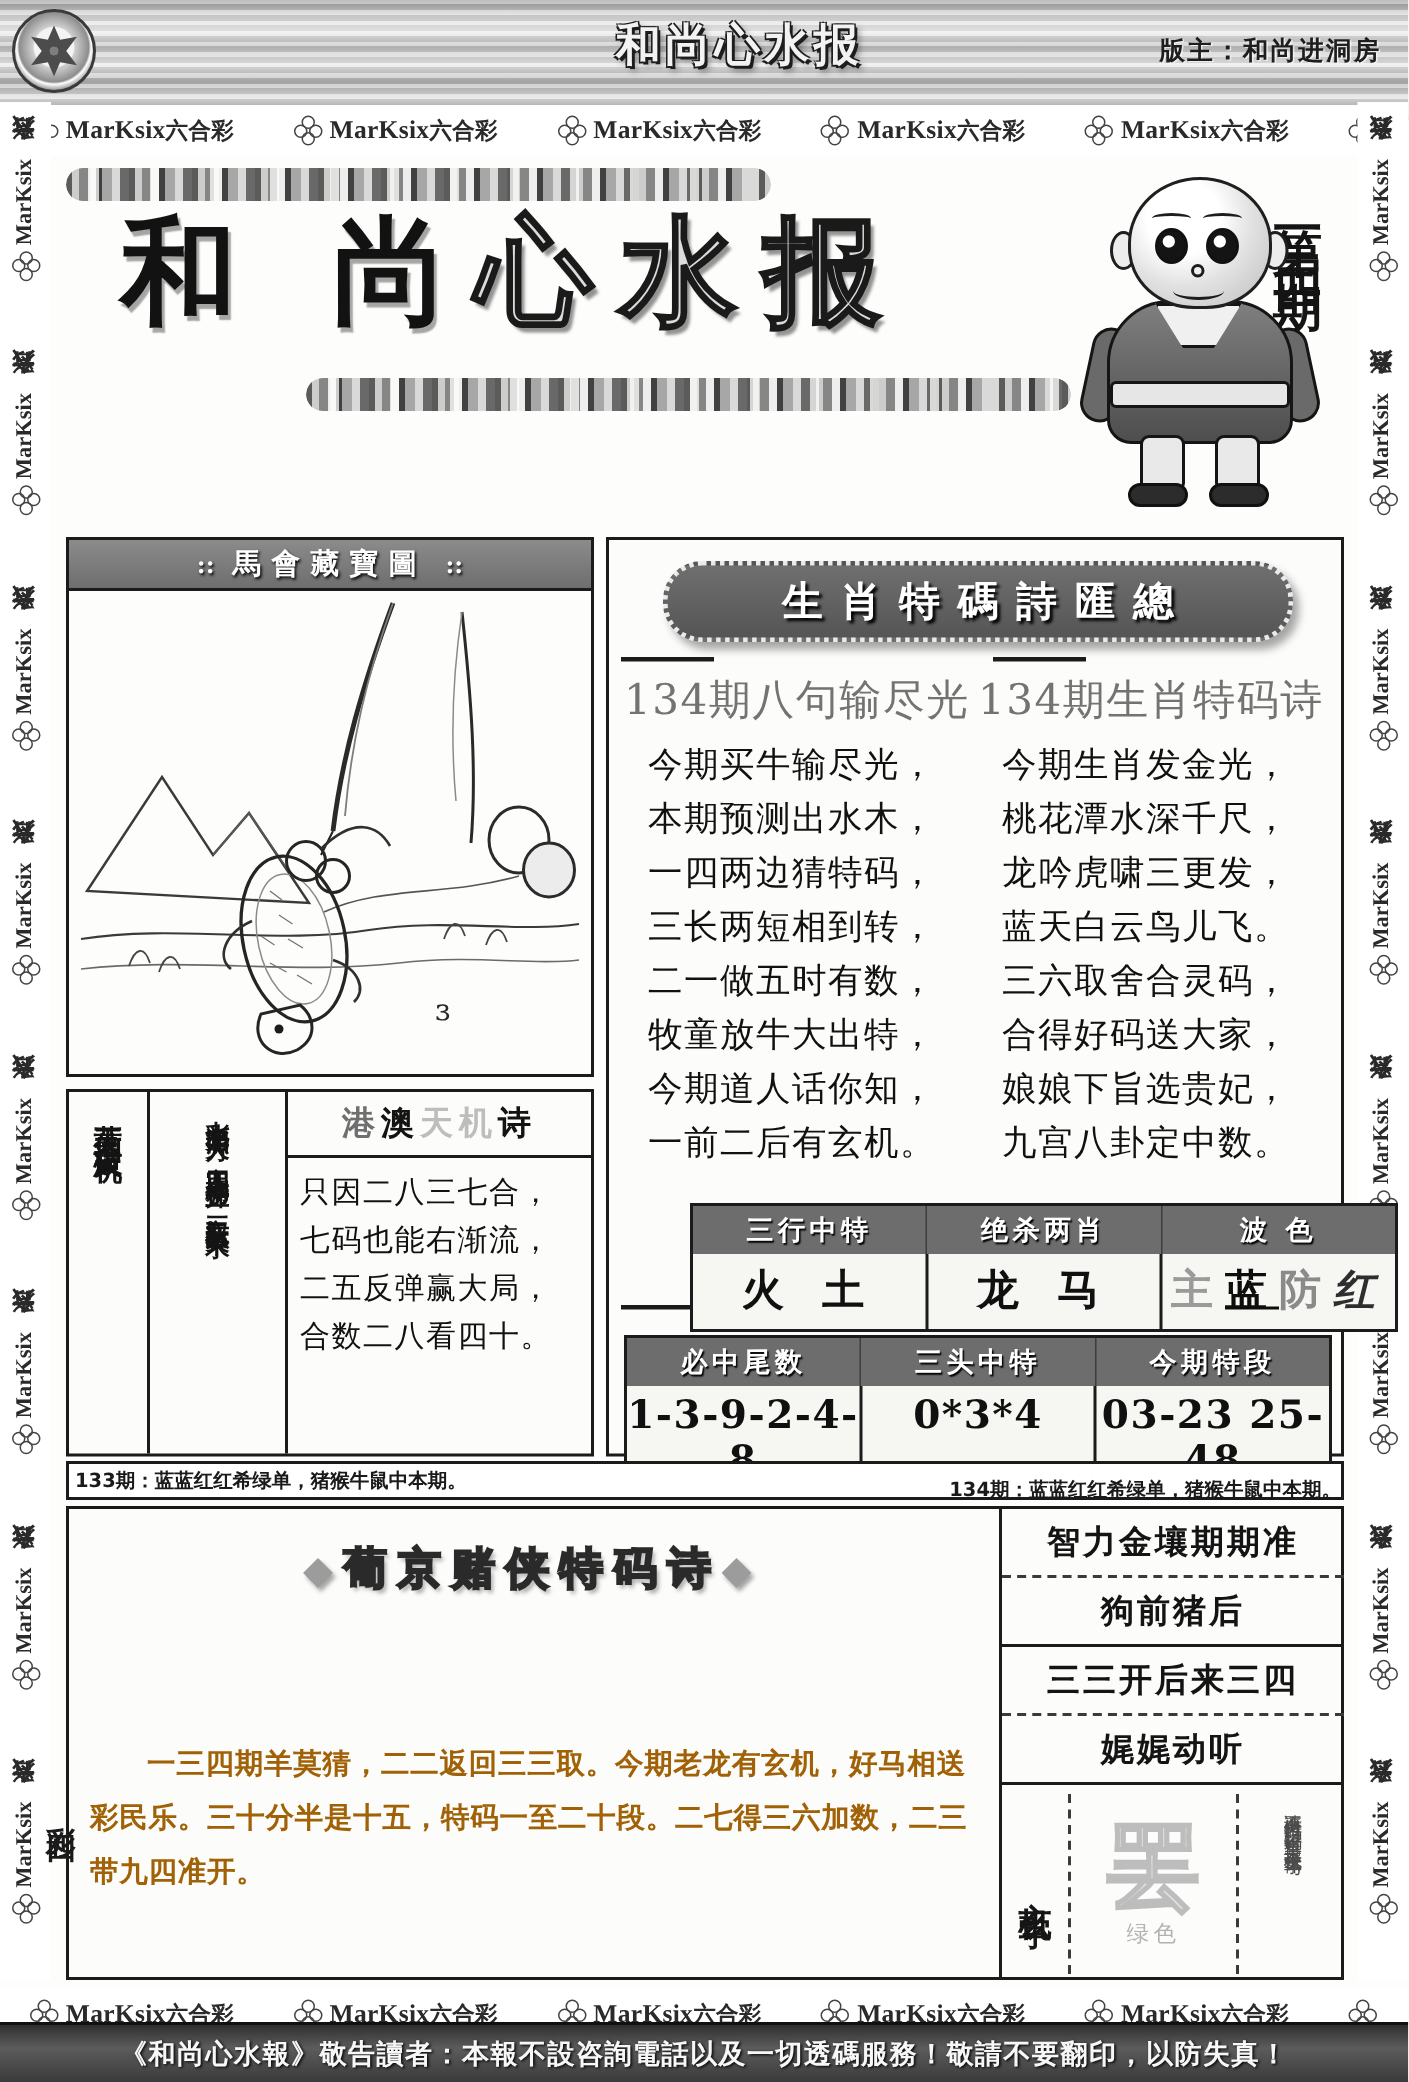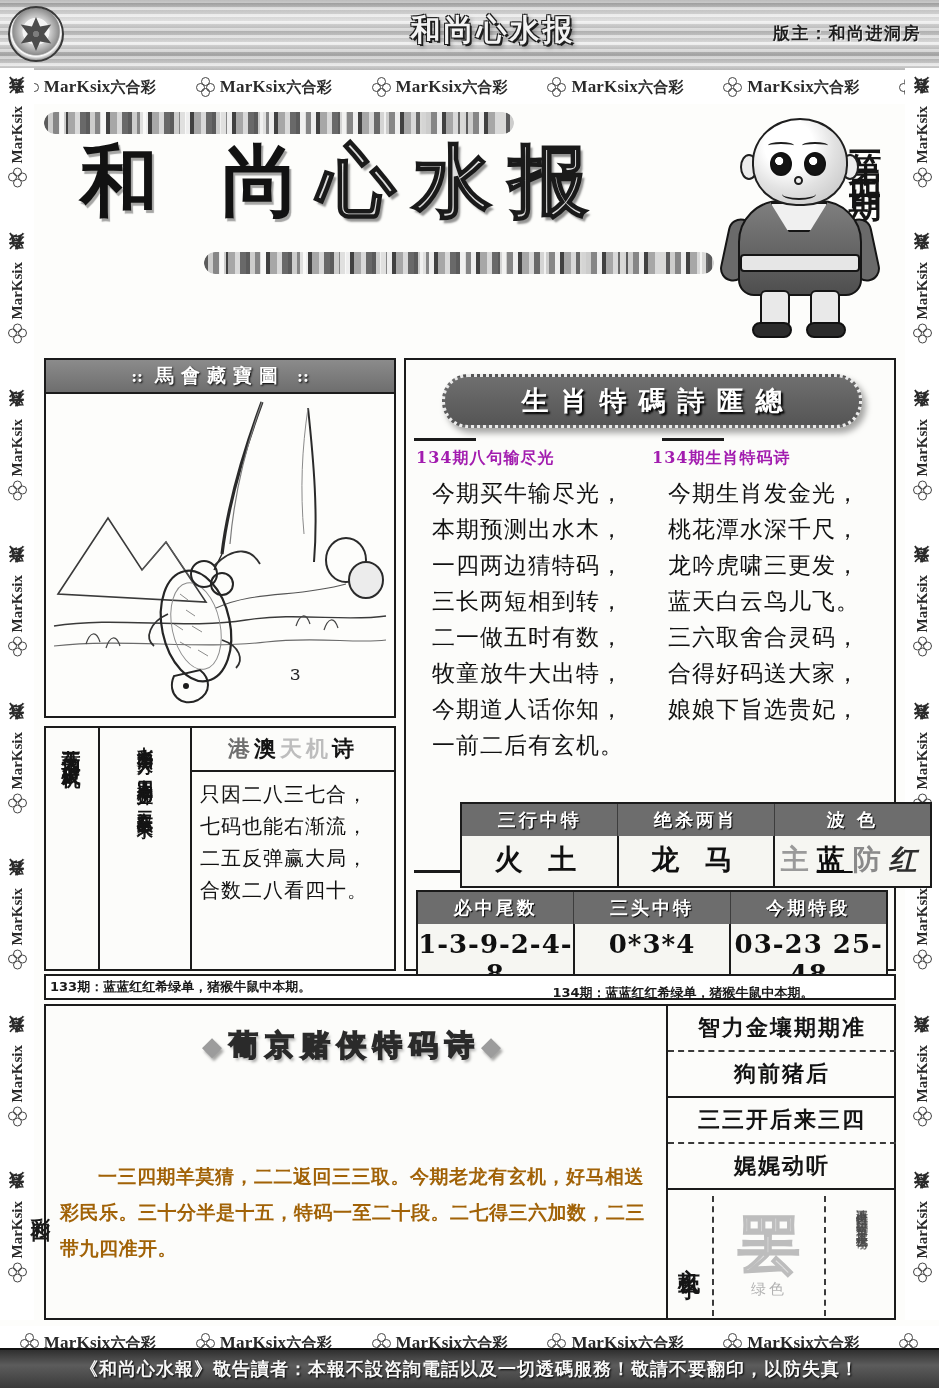--- a/index.html
+++ b/index.html
@@ -203,21 +203,21 @@
     display:flex; align-items:center; justify-content:center;
   }
   .poem-banner span {
     font-family:"DejaVu Serif", serif; font-size: 27px; font-weight: 700;
     letter-spacing: 12px; color:#ffffff; text-shadow: 2px 2px 2px #000;
     padding-left: 12px;
   }
   .poem-cols { position:absolute; left:8px; top:84px; right:8px; display:flex; }
   .poem-col { flex:1; }
   .poem-col .ttl {
-    font-family:"DejaVu Serif", serif; font-size: 16px; font-weight:700; color:#a21caf;
+    font-family:"DejaVu Serif", serif; font-size: 28px; font-weight:400; color:#737373;
     margin: 4px 0 6px 2px; letter-spacing: 1px;
   }
   .poem-col .ln {
     font-family:"DejaVu Serif", serif; font-size: 23px; color:#111;
     line-height: 36px; letter-spacing: 1px; padding-left: 18px; white-space: nowrap;
   }
   .poem-rule-l{ position:absolute; left:8px; top:78px; width:62px; height:3px; background:#1b1b1b; }
   .poem-rule-r{ position:absolute; left:256px; top:78px; width:62px; height:3px; background:#1b1b1b; }
   .poem-rule-b1{ position:absolute; left:8px; bottom:96px; width:62px; height:3px; background:#1b1b1b; }
   .poem-rule-b2{ position:absolute; left:256px; bottom:96px; width:62px; height:3px; background:#1b1b1b; }
@@ -264,21 +264,21 @@
     line-height:32px; letter-spacing:1px; white-space:nowrap;
   }
 
   
   .perstrip {
     position:absolute; left:44px; top:974px; width:852px; height:26px;
     border:2px solid #1b1b1b; background:#fff; display:flex; align-items:center;
   }
   .perstrip .half{ flex:1; font-family:"DejaVu Sans", sans-serif; font-size:13px; font-weight:700; color:#1a1a1a; white-space:nowrap; }
   .perstrip .half.l{ padding-left:4px; }
-  .perstrip .half.r{ text-align:center;margin-top:12px; }
+  .perstrip .half.r{ text-align:right;margin-top:12px; }
 
   
   .bottombox { position:absolute; left:44px; top:1004px; width:852px; height:316px; border:2px solid #1b1b1b; background:#fcfcfa; }
   .bottom-left { position:absolute; left:0; top:0; width:618px; height:312px; }
   .pj-title {
     position:absolute; left:0; top:20px; width:618px; text-align:center;
     font-family:"DejaVu Serif", serif; font-size:29px; font-weight:700; letter-spacing:7px;
     color:#d7d7d7;
     -webkit-text-stroke: 1.6px #2a2a2a;
     text-shadow: 2px 3px 3px rgba(0,0,0,.35);
@@ -658,20 +658,21 @@
       </div>
       <div class="poem-col">
         <div class="ttl">134期生肖特码诗</div>
         <div class="ln">今期生肖发金光，</div>
         <div class="ln">桃花潭水深千尺，</div>
         <div class="ln">龙吟虎啸三更发，</div>
         <div class="ln">蓝天白云鸟儿飞。</div>
         <div class="ln">三六取舍合灵码，</div>
         <div class="ln">合得好码送大家，</div>
         <div class="ln">娘娘下旨选贵妃，</div>
+        <div class="ln">九宫八卦定中数。</div>
       </div>
     </div>
     <div class="poem-rule-b1"></div>
     <div class="poem-rule-b2"></div>
 
     <div class="ptab" style="top:442px;margin-left:44px;">
       <div class="hrow">
         <div>三行中特</div>
         <div>绝杀两肖</div>
         <div>波  色</div>

